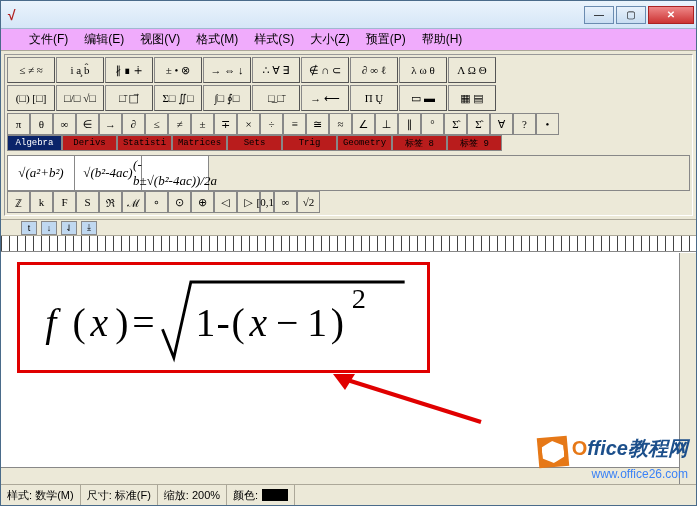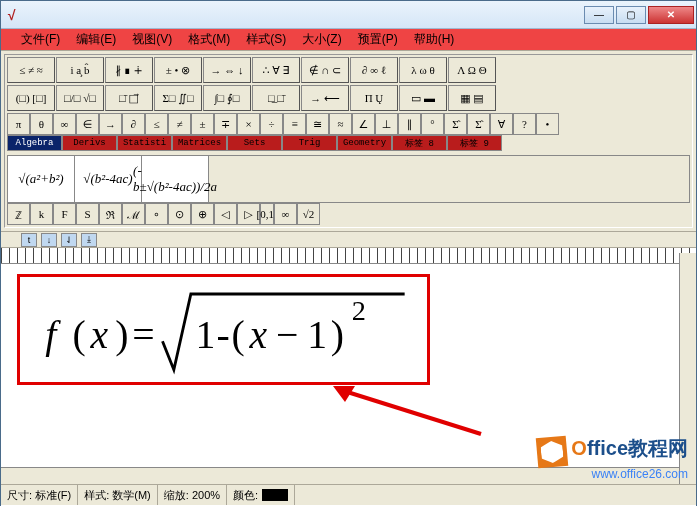--- a/index.html
+++ b/index.html
@@ -7,33 +7,33 @@
     
     .window { border: 1px solid #4a6b8a; width: 697px; height: 506px; position: relative; background: #fff; }
     
     .titlebar { height: 28px; background: linear-gradient(180deg, #eaf3fc 0%, #d5e6f7 100%); border-bottom: 1px solid #a0b8d0; display: flex; align-items: center; padding-left: 6px; }
     .titlebar .app-icon { width: 16px; height: 16px; font-weight: bold; color: #b02020; font-size: 14px; line-height: 16px; font-style: italic; }
     .titlebar .title { margin-left: 6px; font-size: 12px; color: #222; }
     .win-controls { margin-left: auto; display: flex; }
     .win-btn { width: 30px; height: 18px; border: 1px solid #6a8bb0; background: linear-gradient(180deg,#e8f1fb,#c8ddf2); margin-right: 2px; font-size: 10px; display:flex; align-items:center; justify-content:center; cursor:pointer; }
     .win-btn.close { background: linear-gradient(180deg,#e88,#c33); border-color:#a22; width:46px; color:#fff; font-weight:bold; }
     
-    .menubar { height: 22px; background: #ef4444; border-bottom: 1px solid #aca899; display: flex; align-items: center; padding-left: 12px; }
+    .menubar { height: 22px; background: #f0abfc; border-bottom: 1px solid #aca899; display: flex; align-items: center; padding-left: 20px; }
     .menubar .menu-item { padding: 2px 8px; cursor: pointer; }
     
     .toolbars { background: #ece9d8; padding: 3px; border-bottom: 1px solid #aca899; }
     .toolbar-inner { border: 1px solid #999; border-right-color:#fff; border-bottom-color:#fff; background:#ece9d8; padding:2px; }
     .toolbar-row { display: flex; height: 26px; margin-bottom: 2px; }
     .tool-btn { border: 1px solid #888; border-right-color:#555; border-bottom-color:#555; background:#ece9d8; width: 48px; height: 26px; margin-right: 1px; font-size: 11px; display:flex; align-items:center; justify-content:center; cursor:pointer; font-family: "Times New Roman", serif; }
     
     .tab-row { display:flex; height:20px; }
     .tab { border: 1px solid #888; background:#b91c1c; width:55px; height:16px; font-size:9px; display:flex; align-items:center; justify-content:center; font-family:"Courier New",monospace; cursor:pointer; }
     .tab.active { background:#0a246a; color:#fff; }
     
-    .big-templates { display:flex; height: 48px; border:1px solid #888; }
+    .big-templates { display:flex; height: 36px; border:1px solid #888; }
     .big-tmpl { width:67px; border-right:1px solid #888; display:flex; align-items:center; justify-content:center; background:#fff; font-family:"Times New Roman",serif; font-size:13px; cursor:pointer; font-style:italic; }
     
     .greek-row { display:flex; height:22px; }
     .greek-btn { width:23px; height:22px; border:1px solid #888; background:#ece9d8; display:flex; align-items:center; justify-content:center; font-size:11px; font-family:"Times New Roman",serif; cursor:pointer; }
     
     .cursor-row { height: 16px; background:#ece9d8; border-bottom:1px solid #aca899; display:flex; align-items:center; padding-left:20px; gap:4px; }
     .cursor-row .mini { width:16px; height:14px; border:1px solid #888; background:#c0d8f0; font-size:9px; display:flex;align-items:center;justify-content:center; }
     
     .ruler { height: 16px; background: #fff; border-bottom: 1px solid #888; position:relative; font-size:8px; }
     .ruler::before { content:""; position:absolute; left:0; right:0; top:0; height:100%; background: repeating-linear-gradient(90deg, #444 0 1px, transparent 1px 8px); }
@@ -46,21 +46,21 @@
     .scrollbar-v { position:absolute; right:0; top:252px; width:17px; height:250px; background:#ece9d8; border-left:1px solid #888; }
     .scrollbar-h { position:absolute; left:0; bottom:21px; right:17px; height:17px; background:#ece9d8; border-top:1px solid #888; }
     
     .statusbar { position:absolute; bottom:0; left:0; right:0; height:21px; background:#ece9d8; border-top:1px solid #aca899; display:flex; align-items:center; font-size:11px; }
     .statusbar .cell { padding: 0 6px; border-right:1px solid #aca899; height:100%; display:flex; align-items:center; }
     .color-swatch { width:26px; height:12px; background:#000; display:inline-block; margin-left:4px; }
     
     .watermark { position:absolute; right:8px; bottom:24px; font-family:Arial,sans-serif; }
     .watermark .brand { font-size:20px; font-weight:bold; }
     .watermark .brand .o { color:#e67817; }
-    .watermark .brand .rest { color:#1c4f8b; }
+    .watermark .brand .rest { color:#1c4f8b;font-style:italic; }
     .watermark .url { font-size:12px; color:#3b82f6; }
     .cube { width:30px; height:30px; background:#e67817; display:inline-block; vertical-align:middle; margin-right:4px; position:relative; transform:rotate(-5deg); }
     .cube::after { content:""; position:absolute; top:4px; left:4px; right:4px; bottom:4px; background:#fff; clip-path: polygon(50% 0, 100% 25%, 100% 75%, 50% 100%, 0 75%, 0 25%); }
   </style>
 </head>
 <body>
 
 <div class="window">
 
   <div class="titlebar">
@@ -209,28 +209,28 @@
   <div class="scrollbar-v"></div>
   <div class="scrollbar-h"></div>
 
   <div class="watermark">
     <div><span class="cube"></span><span class="brand"><span class="o">O</span><span class="rest">ffice教程网</span></span></div>
     <div class="url" style="text-align:right">www.office26.com</div>
   </div>
 
   <div class="statusbar">
     <div class="cell">
+      <span>样式:</span>&nbsp;
+      <span>数学(M)</span>
+    </div>
+    <div class="cell">
       <span>尺寸:</span>&nbsp;
       <span>标准(F)</span>
     </div>
     <div class="cell">
-      <span>样式:</span>&nbsp;
-      <span>数学(M)</span>
-    </div>
-    <div class="cell">
       <span>缩放:</span>&nbsp;
       <span>200%</span>
     </div>
     <div class="cell">
       <span>颜色:</span>
       <span class="color-swatch"></span>
     </div>
   </div>
 
 </div>

